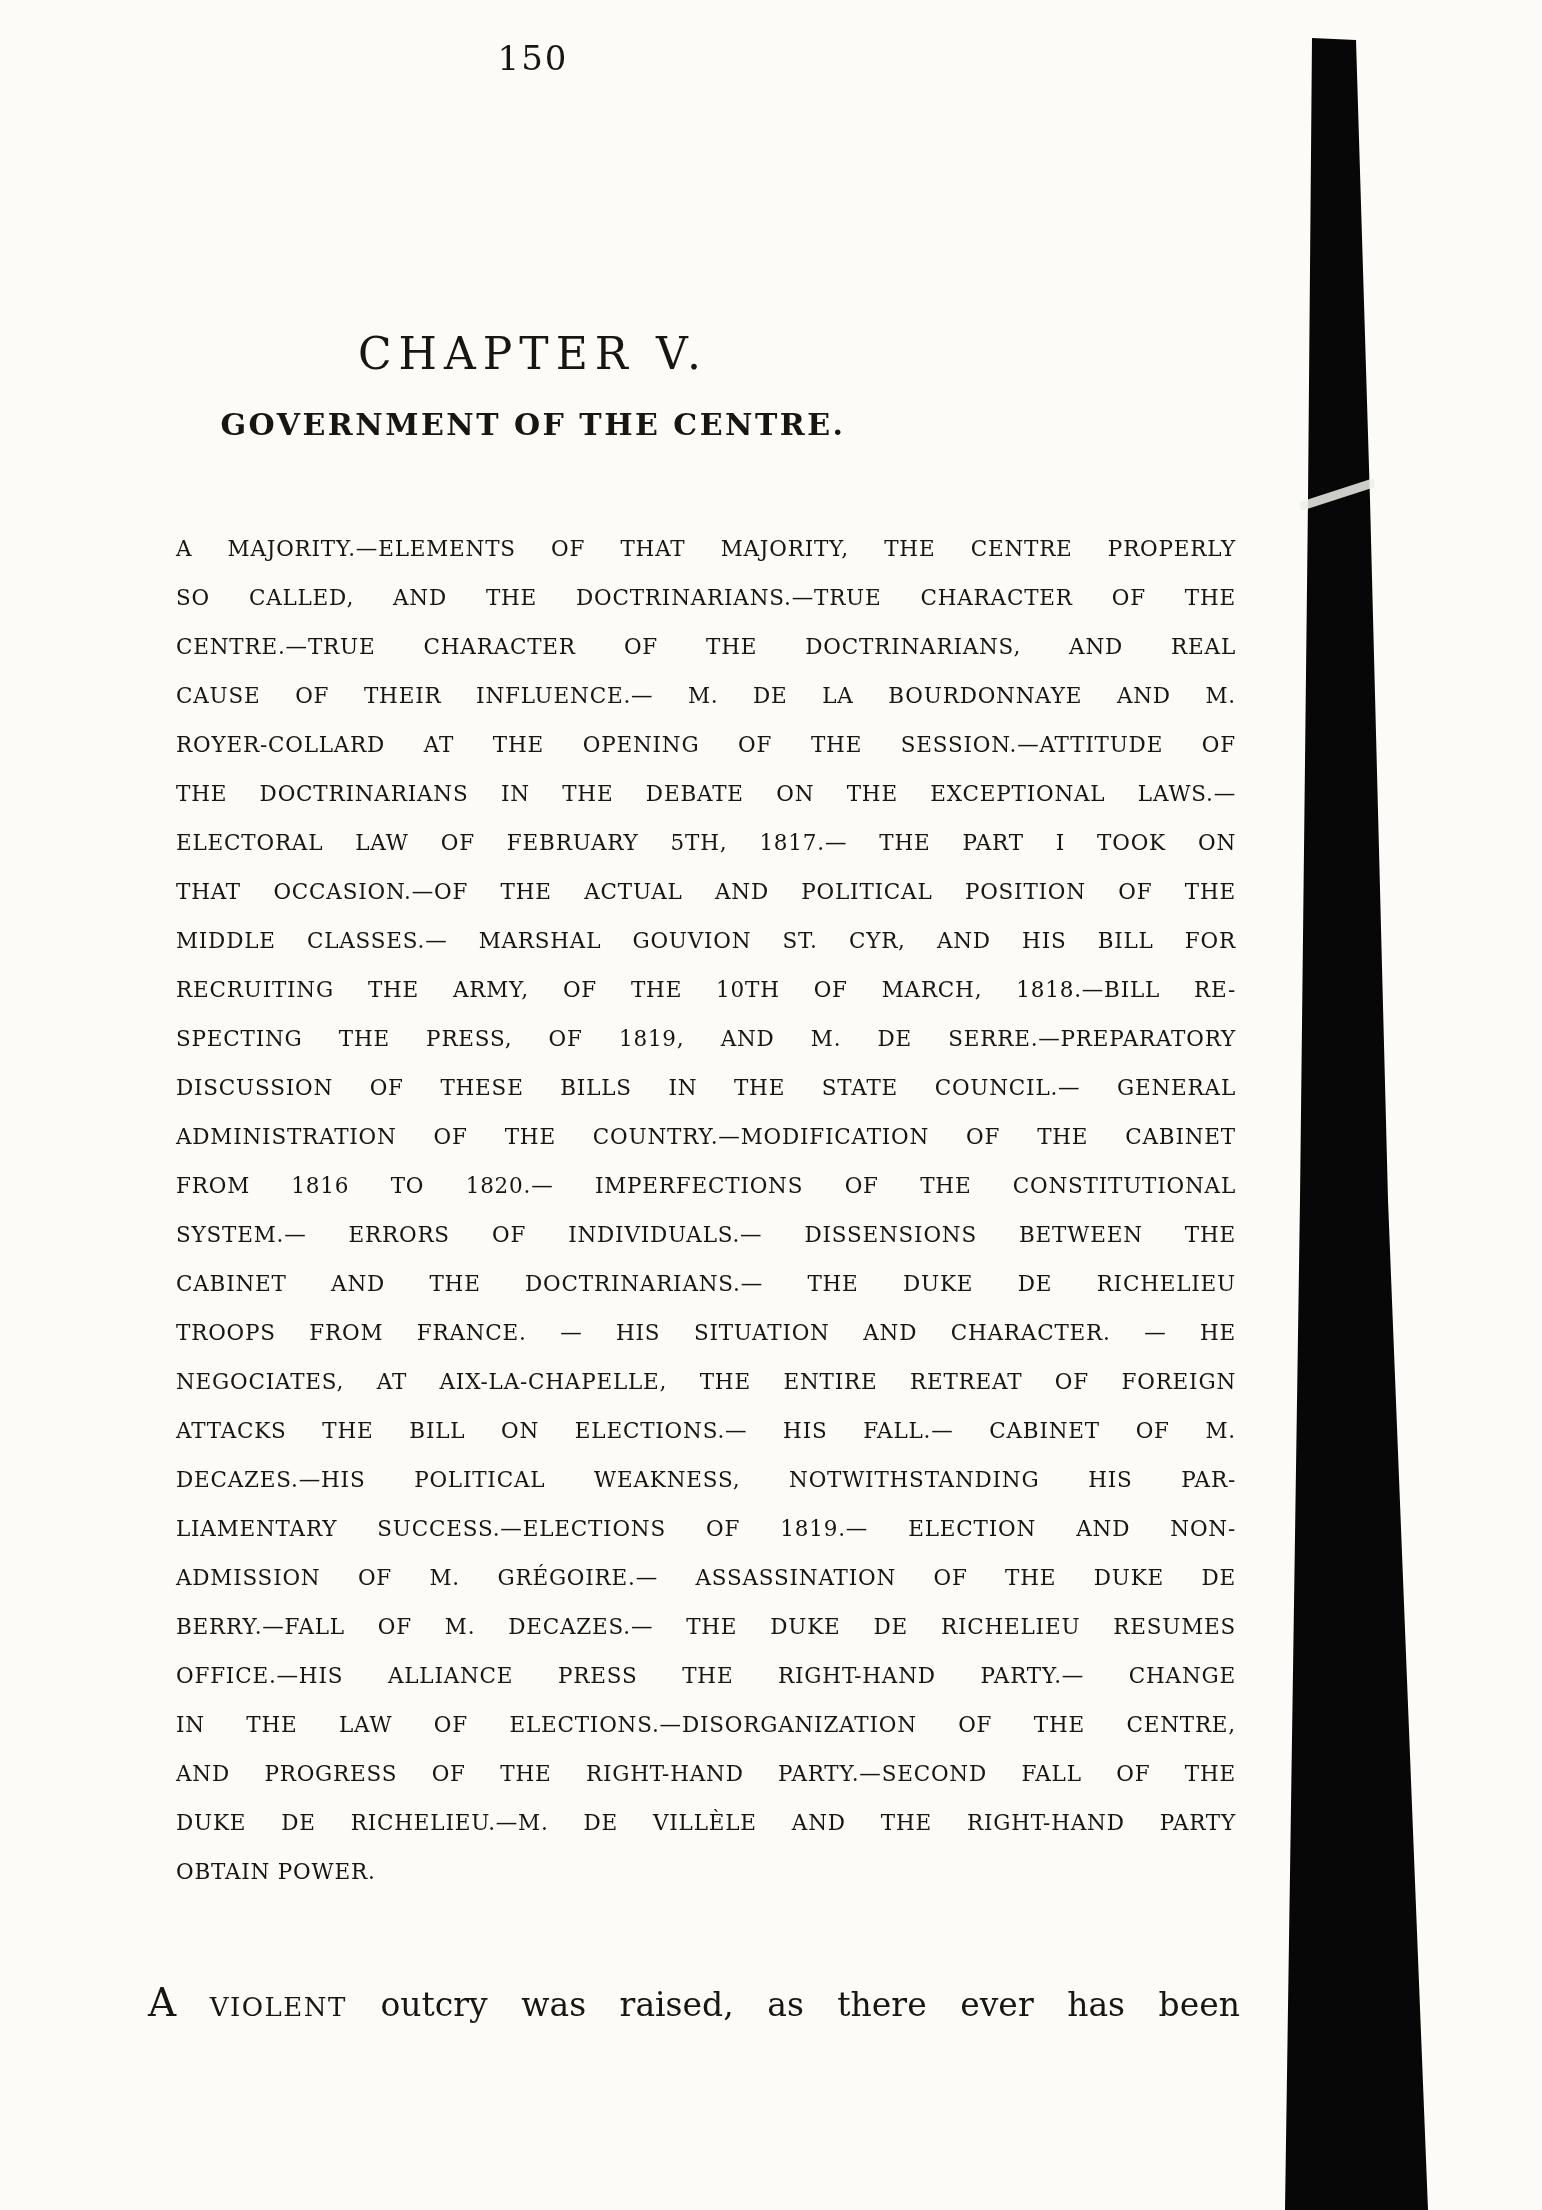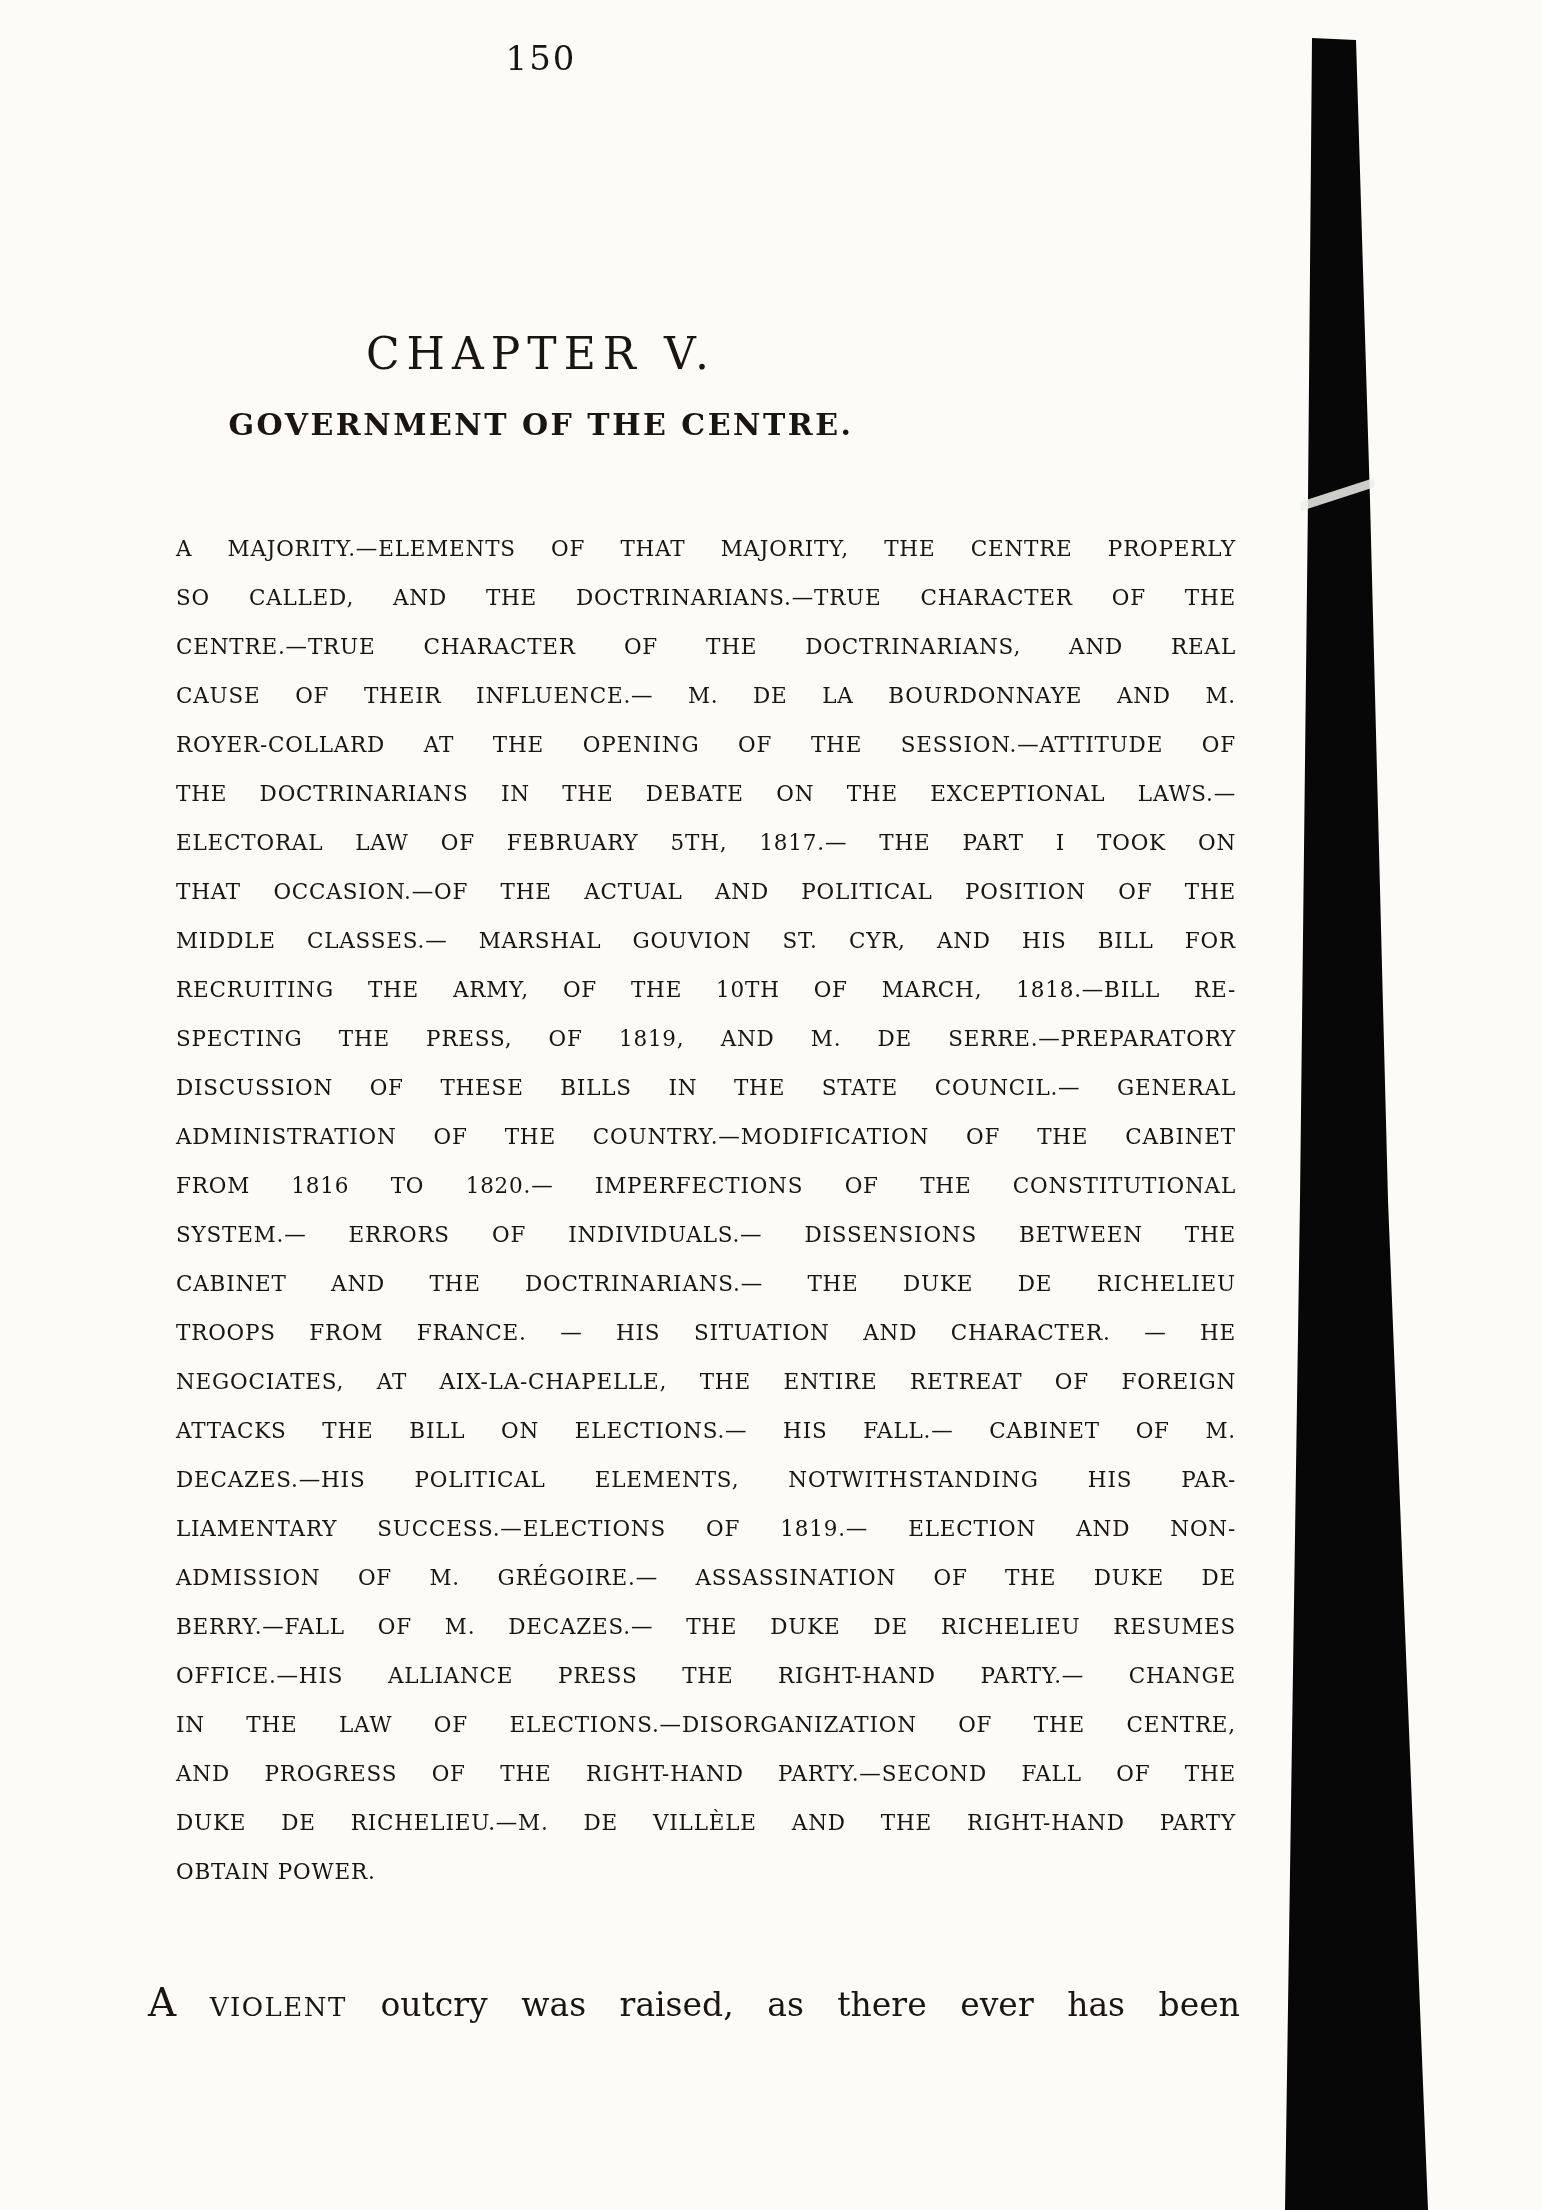--- a/index.html
+++ b/index.html
@@ -11,21 +11,21 @@
     position: relative;
     width: 1542px;
     height: 2210px;
     background: #fcfbf8;
     overflow: hidden;
     font-family: "DejaVu Serif", "Liberation Serif", serif;
     color: #181512;
   }
   .centered-band {
     position: absolute;
-    left: 8px;
+    left: 0;
     width: 1066px;
     text-align: center;
   }
   .page-number {
     top: 38px;
     font-size: 34px;
     letter-spacing: 2px;
   }
   .chapter-title {
     top: 328px;
@@ -120,21 +120,21 @@
       <div class="summary-line">RECRUITING THE ARMY, OF THE 10TH OF MARCH, 1818.—BILL RE-</div>
       <div class="summary-line">SPECTING THE PRESS, OF 1819, AND M. DE SERRE.—PREPARATORY</div>
       <div class="summary-line">DISCUSSION OF THESE BILLS IN THE STATE COUNCIL.— GENERAL</div>
       <div class="summary-line">ADMINISTRATION OF THE COUNTRY.—MODIFICATION OF THE CABINET</div>
       <div class="summary-line">FROM 1816 TO 1820.— IMPERFECTIONS OF THE CONSTITUTIONAL</div>
       <div class="summary-line">SYSTEM.— ERRORS OF INDIVIDUALS.— DISSENSIONS BETWEEN THE</div>
       <div class="summary-line">CABINET AND THE DOCTRINARIANS.— THE DUKE DE RICHELIEU</div>
       <div class="summary-line">TROOPS FROM FRANCE. — HIS SITUATION AND CHARACTER. — HE</div>
       <div class="summary-line">NEGOCIATES, AT AIX-LA-CHAPELLE, THE ENTIRE RETREAT OF FOREIGN</div>
       <div class="summary-line">ATTACKS THE BILL ON ELECTIONS.— HIS FALL.— CABINET OF M.</div>
-      <div class="summary-line">DECAZES.—HIS POLITICAL ELEMENTS, NOTWITHSTANDING HIS PAR-</div>
+      <div class="summary-line">DECAZES.—HIS POLITICAL WEAKNESS, NOTWITHSTANDING HIS PAR-</div>
       <div class="summary-line">LIAMENTARY SUCCESS.—ELECTIONS OF 1819.— ELECTION AND NON-</div>
       <div class="summary-line">ADMISSION OF M. GRÉGOIRE.— ASSASSINATION OF THE DUKE DE</div>
       <div class="summary-line">BERRY.—FALL OF M. DECAZES.— THE DUKE DE RICHELIEU RESUMES</div>
       <div class="summary-line">OFFICE.—HIS ALLIANCE PRESS THE RIGHT-HAND PARTY.— CHANGE</div>
       <div class="summary-line">IN THE LAW OF ELECTIONS.—DISORGANIZATION OF THE CENTRE,</div>
       <div class="summary-line">AND PROGRESS OF THE RIGHT-HAND PARTY.—SECOND FALL OF THE</div>
       <div class="summary-line">DUKE DE RICHELIEU.—M. DE VILLÈLE AND THE RIGHT-HAND PARTY</div>
       <div class="summary-line last">OBTAIN POWER.</div>
     </div>
 

